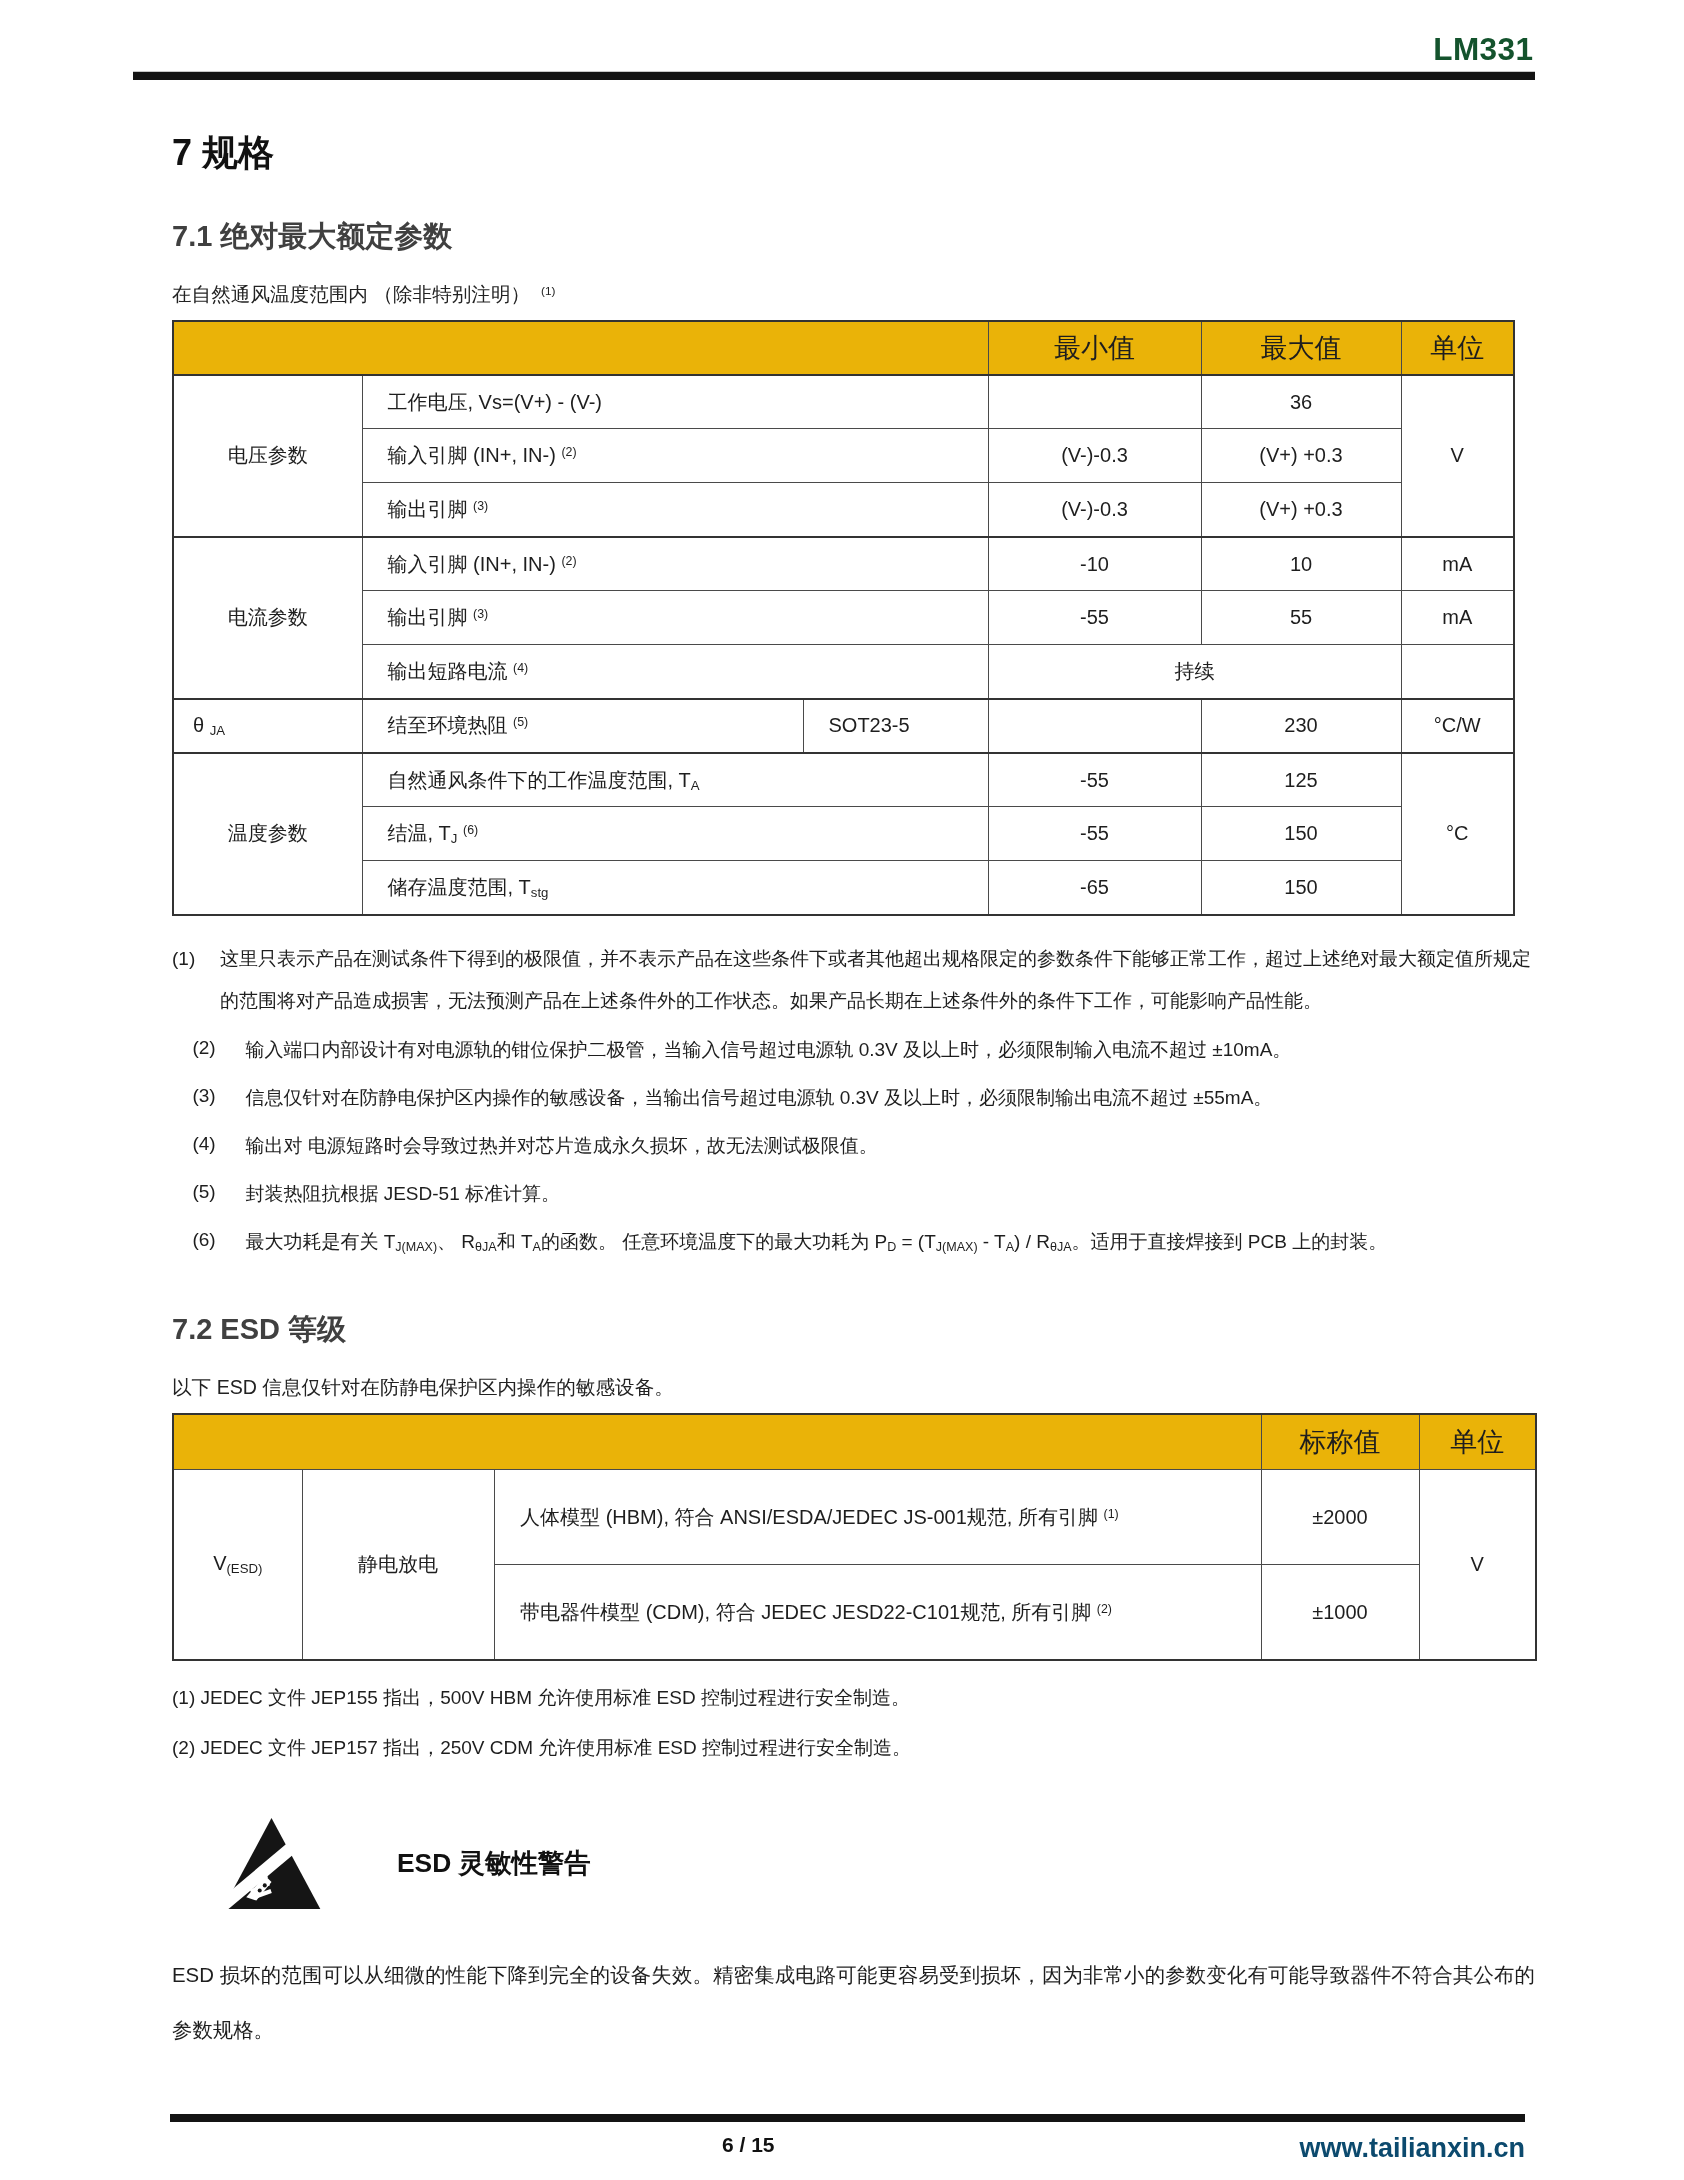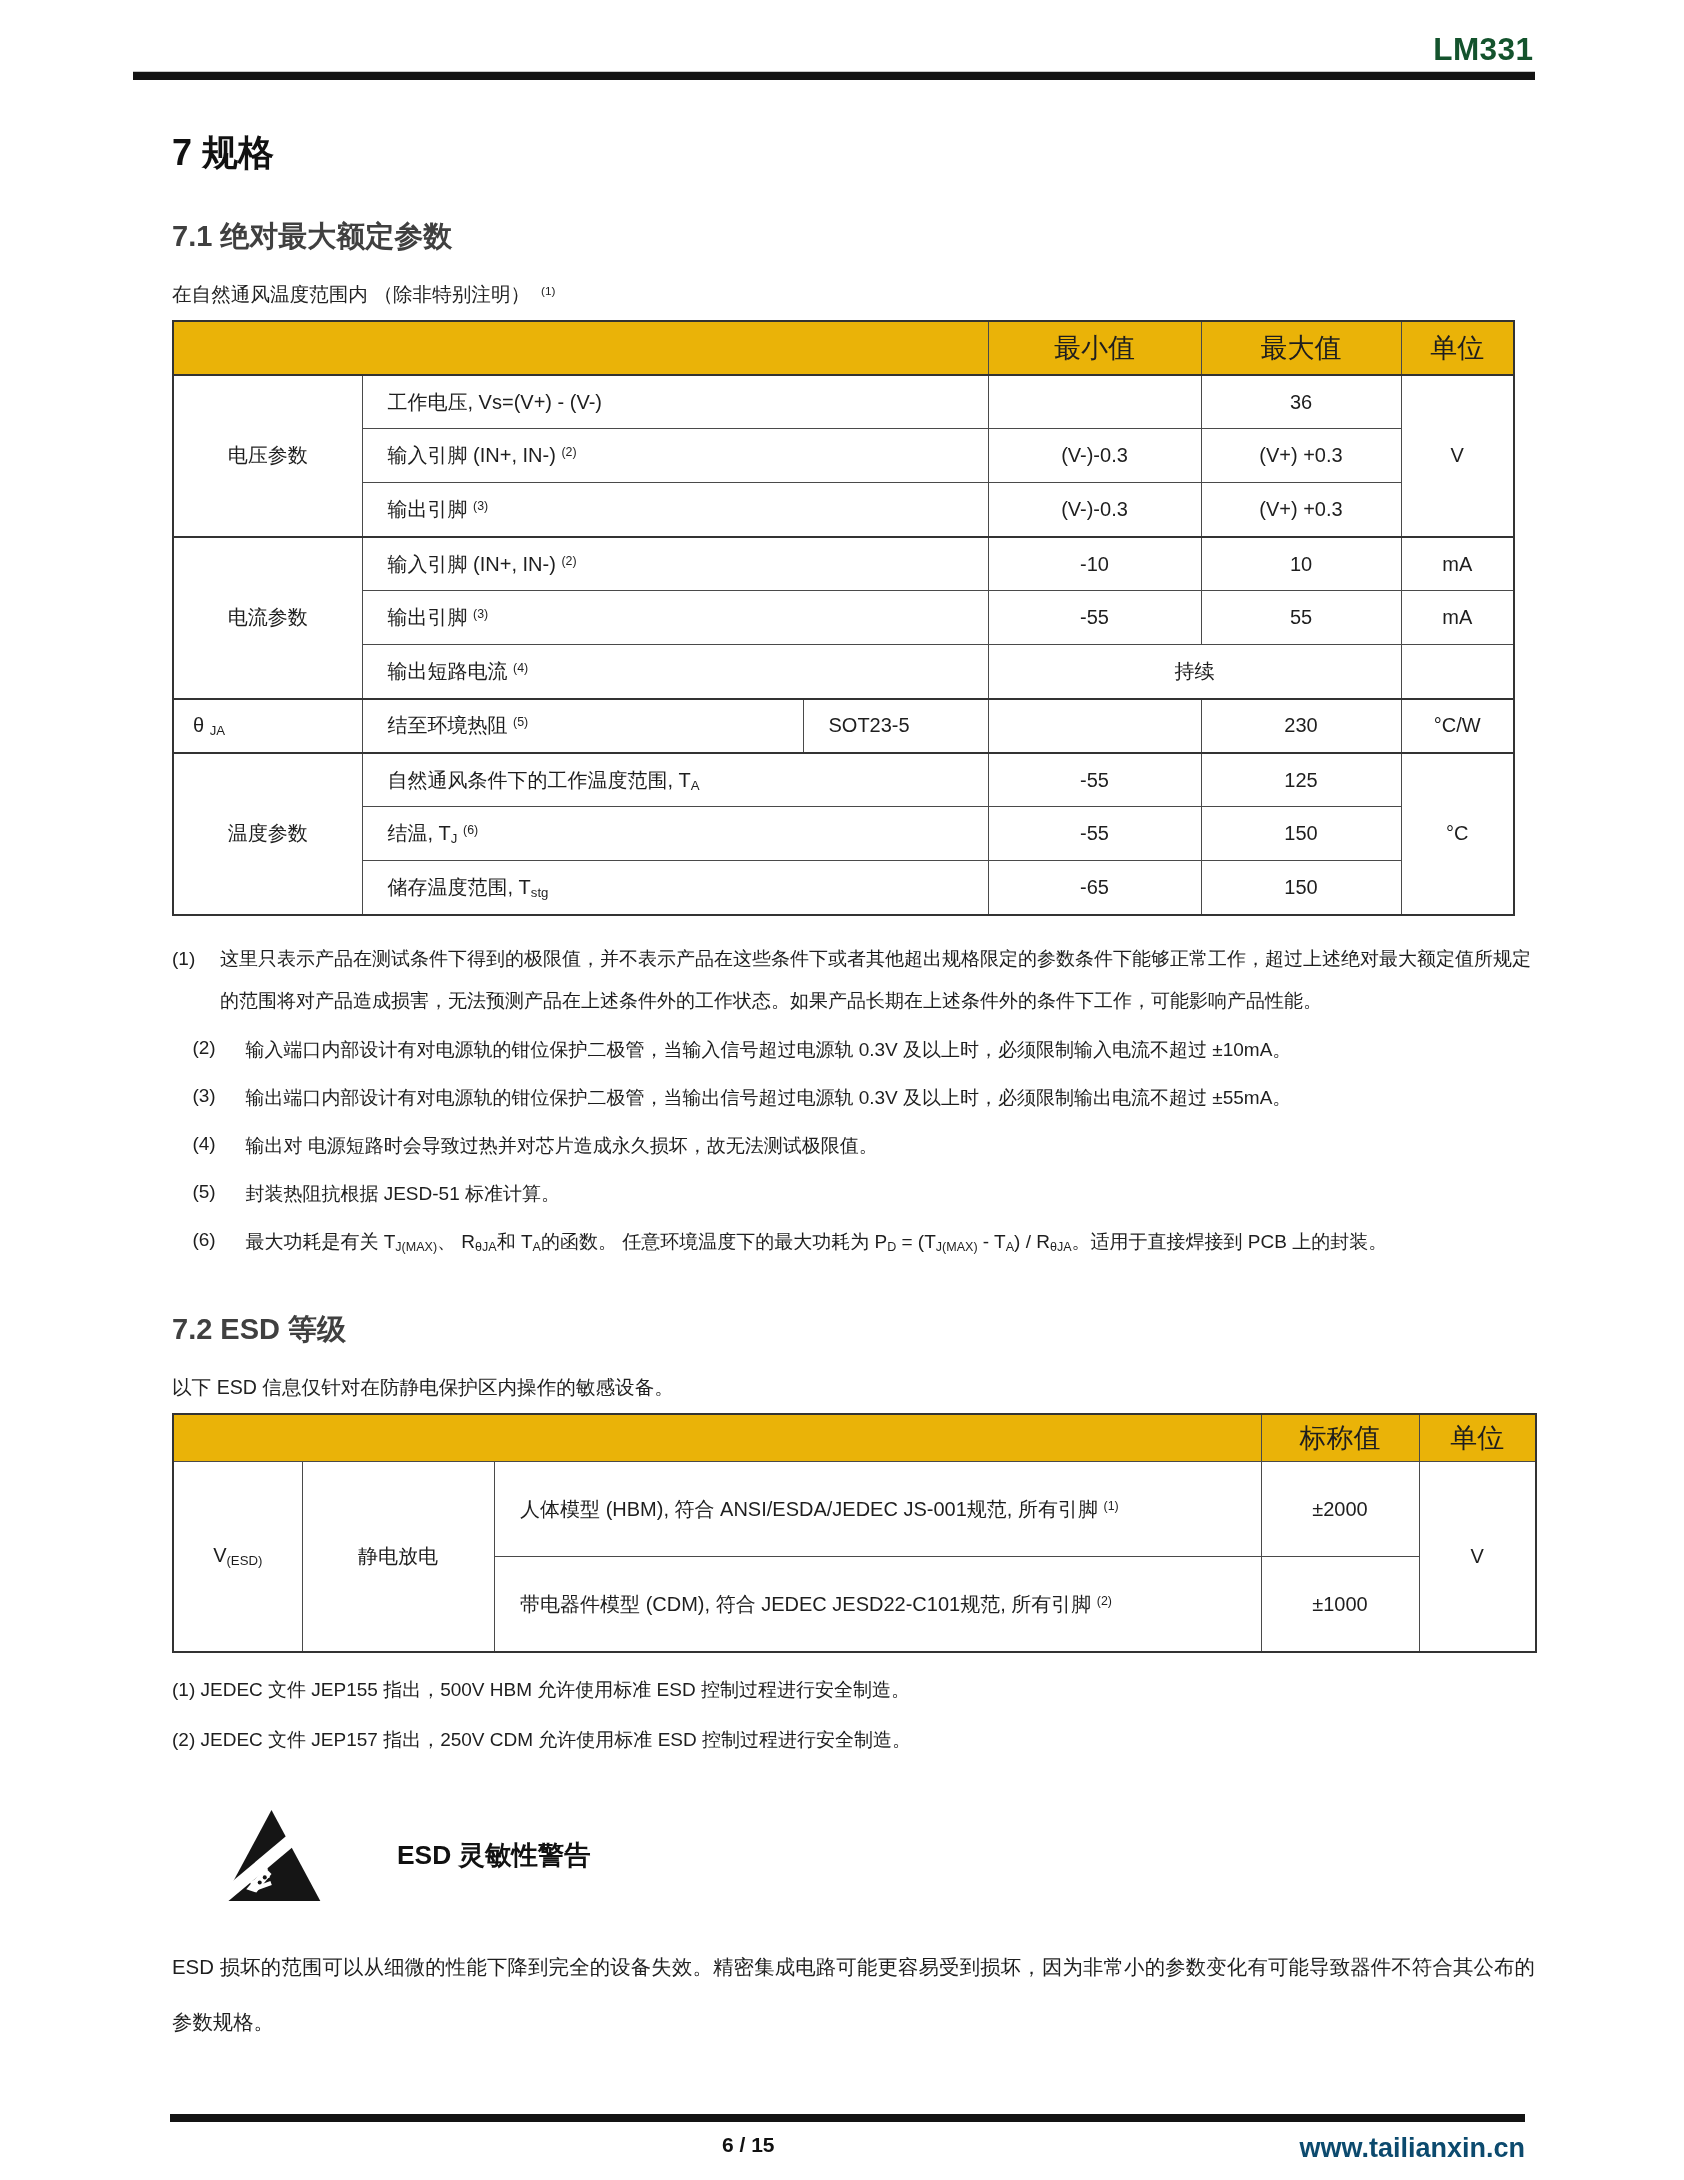--- a/index.html
+++ b/index.html
@@ -38,21 +38,21 @@
     color:#1e1e1e;
     vertical-align:middle;
   }
   tr.head td { background:#eab308; height:53px; text-align:center; font-size:27px; }
   td.name { text-align:left; padding-left:25px; }
   td.grp  { text-align:center; }
   td.grpl { text-align:left; padding-left:19px; }
   td.val  { text-align:center; }
   tr.gs > td { border-top:2.6px solid #333; }
   table.amr tr { height:54px; }
-  table.esd tr.head td { height:48px; }
+  table.esd tr.head td { height:56px; }
   table.esd tr.row td { height:95px; }
   table.esd td.desc { text-align:left; padding-left:25.6px; }
 
   
   .notes { margin-top:22px; }
   .note { display:flex; font-size:19px; color:#1e1e1e; margin-bottom:22px; }
   .note .m { flex:none; width:48px; }
   .note .t { flex:1; }
   .note.first { line-height:2.2; margin-bottom:15.3px; }
   .note.indent { padding-left:20.4px; }
@@ -172,21 +172,21 @@
       <div class="note first">
         <span class="m">(1)</span>
         <span class="t">这里只表示产品在测试条件下得到的极限值，并不表示产品在这些条件下或者其他超出规格限定的参数条件下能够正常工作，超过上述绝对最大额定值所规定的范围将对产品造成损害，无法预测产品在上述条件外的工作状态。如果产品长期在上述条件外的条件下工作，可能影响产品性能。</span>
       </div>
       <div class="note indent">
         <span class="m">(2)</span>
         <span class="t">输入端口内部设计有对电源轨的钳位保护二极管，当输入信号超过电源轨 0.3V 及以上时，必须限制输入电流不超过 ±10mA。</span>
       </div>
       <div class="note indent">
         <span class="m">(3)</span>
-        <span class="t">输出端口内部设计有对电源轨的钳位保护二极管，当输出信号超过电源轨 0.3V 及以上时，必须限制输出电流不超过 ±55mA。</span>
+        <span class="t">信息仅针对在防静电保护区内操作的敏感设备，当输出信号超过电源轨 0.3V 及以上时，必须限制输出电流不超过 ±55mA。</span>
       </div>
       <div class="note indent">
         <span class="m">(4)</span>
         <span class="t">输出对 电源短路时会导致过热并对芯片造成永久损坏，故无法测试极限值。</span>
       </div>
       <div class="note indent">
         <span class="m">(5)</span>
         <span class="t">封装热阻抗根据 JESD-51 标准计算。</span>
       </div>
       <div class="note indent">

